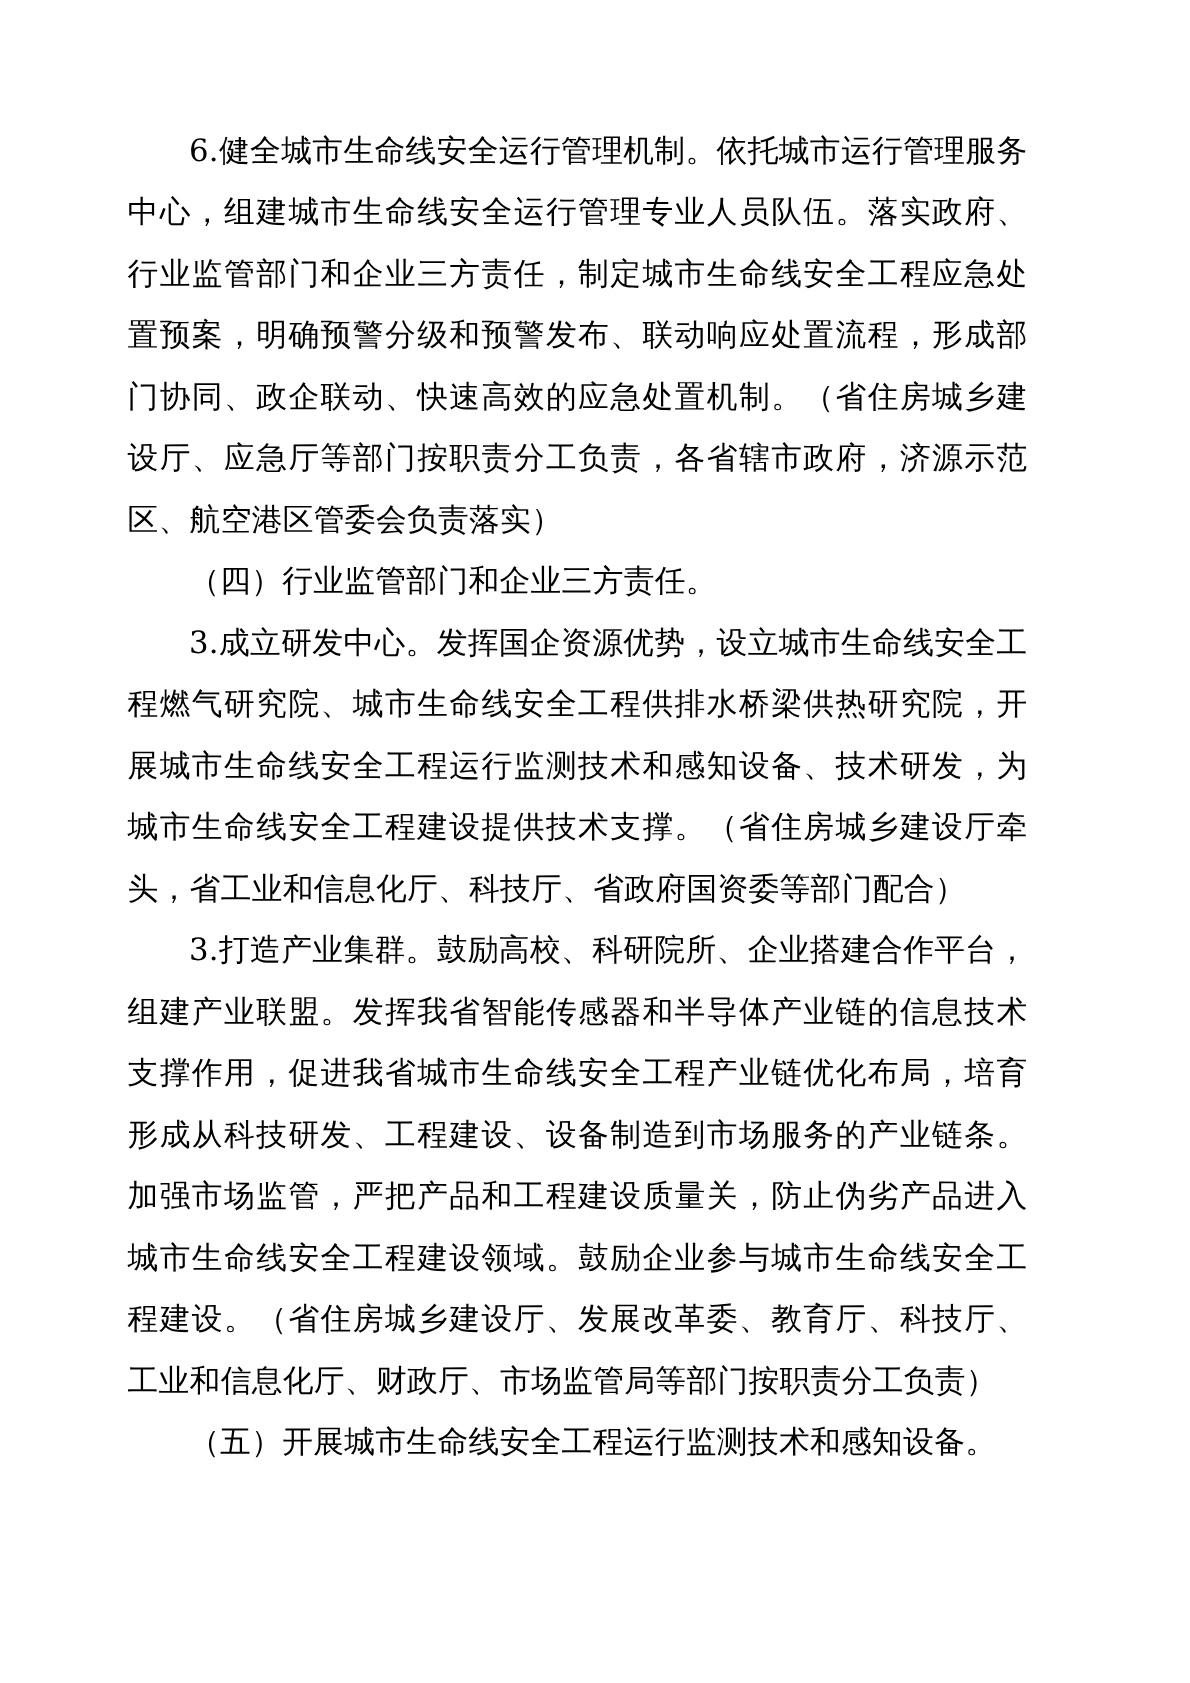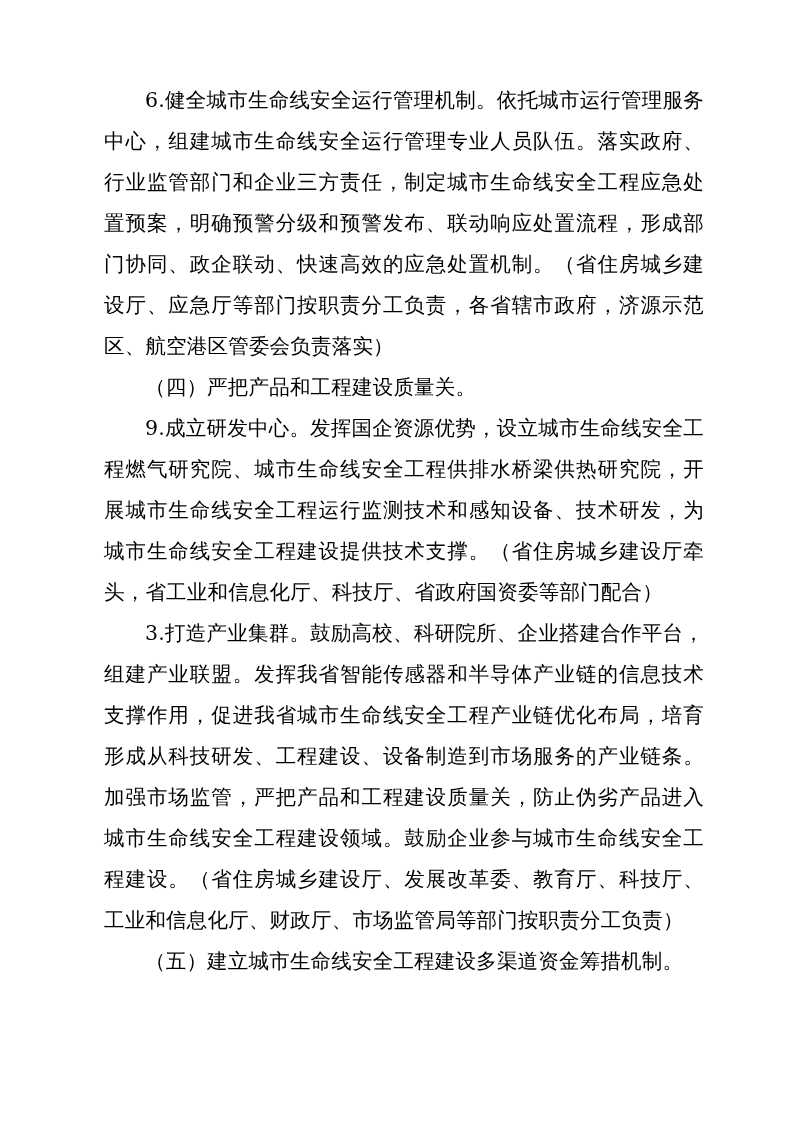--- a/index.html
+++ b/index.html
@@ -13,21 +13,21 @@
   .page {
     position: relative;
     width: 793px;
     height: 1122px;
     background: #ffffff;
     box-sizing: border-box;
     overflow: hidden;
   }
   .page-body {
     position: absolute;
-    left: 104px;
+    left: 85px;
     top: 80px;
     width: 600px;
   }
   .para {
     font-size: 20.5px;
     line-height: 41px;
     color: #000000;
     text-align: justify;
     text-justify: inter-ideograph;
     margin: 0 0 0 0;
@@ -40,18 +40,18 @@
   .para + .para {
     margin-top: 0px;
   }
 </style>
 </head>
 <body>
 
 <div class="page">
   <div class="page-body">
     <p class="para indent">6.健全城市生命线安全运行管理机制。依托城市运行管理服务中心，组建城市生命线安全运行管理专业人员队伍。落实政府、行业监管部门和企业三方责任，制定城市生命线安全工程应急处置预案，明确预警分级和预警发布、联动响应处置流程，形成部门协同、政企联动、快速高效的应急处置机制。（省住房城乡建设厅、应急厅等部门按职责分工负责，各省辖市政府，济源示范区、航空港区管委会负责落实）</p>
-    <p class="para indent">（四）严把产品和工程建设质量关。</p>
-    <p class="para indent">9.成立研发中心。发挥国企资源优势，设立城市生命线安全工程燃气研究院、城市生命线安全工程供排水桥梁供热研究院，开展城市生命线安全工程运行监测技术和感知设备、技术研发，为城市生命线安全工程建设提供技术支撑。（省住房城乡建设厅牵头，省工业和信息化厅、科技厅、省政府国资委等部门配合）</p>
+    <p class="para indent">（四）行业监管部门和企业三方责任。</p>
+    <p class="para indent">3.成立研发中心。发挥国企资源优势，设立城市生命线安全工程燃气研究院、城市生命线安全工程供排水桥梁供热研究院，开展城市生命线安全工程运行监测技术和感知设备、技术研发，为城市生命线安全工程建设提供技术支撑。（省住房城乡建设厅牵头，省工业和信息化厅、科技厅、省政府国资委等部门配合）</p>
     <p class="para indent">3.打造产业集群。鼓励高校、科研院所、企业搭建合作平台，组建产业联盟。发挥我省智能传感器和半导体产业链的信息技术支撑作用，促进我省城市生命线安全工程产业链优化布局，培育形成从科技研发、工程建设、设备制造到市场服务的产业链条。加强市场监管，严把产品和工程建设质量关，防止伪劣产品进入城市生命线安全工程建设领域。鼓励企业参与城市生命线安全工程建设。（省住房城乡建设厅、发展改革委、教育厅、科技厅、工业和信息化厅、财政厅、市场监管局等部门按职责分工负责）</p>
-    <p class="para indent">（五）建立城市生命线安全工程建设多渠道资金筹措机制。</p>
+    <p class="para indent">（五）开展城市生命线安全工程运行监测技术和感知设备。</p>
   </div>
 </div>
 
 </body></html>

